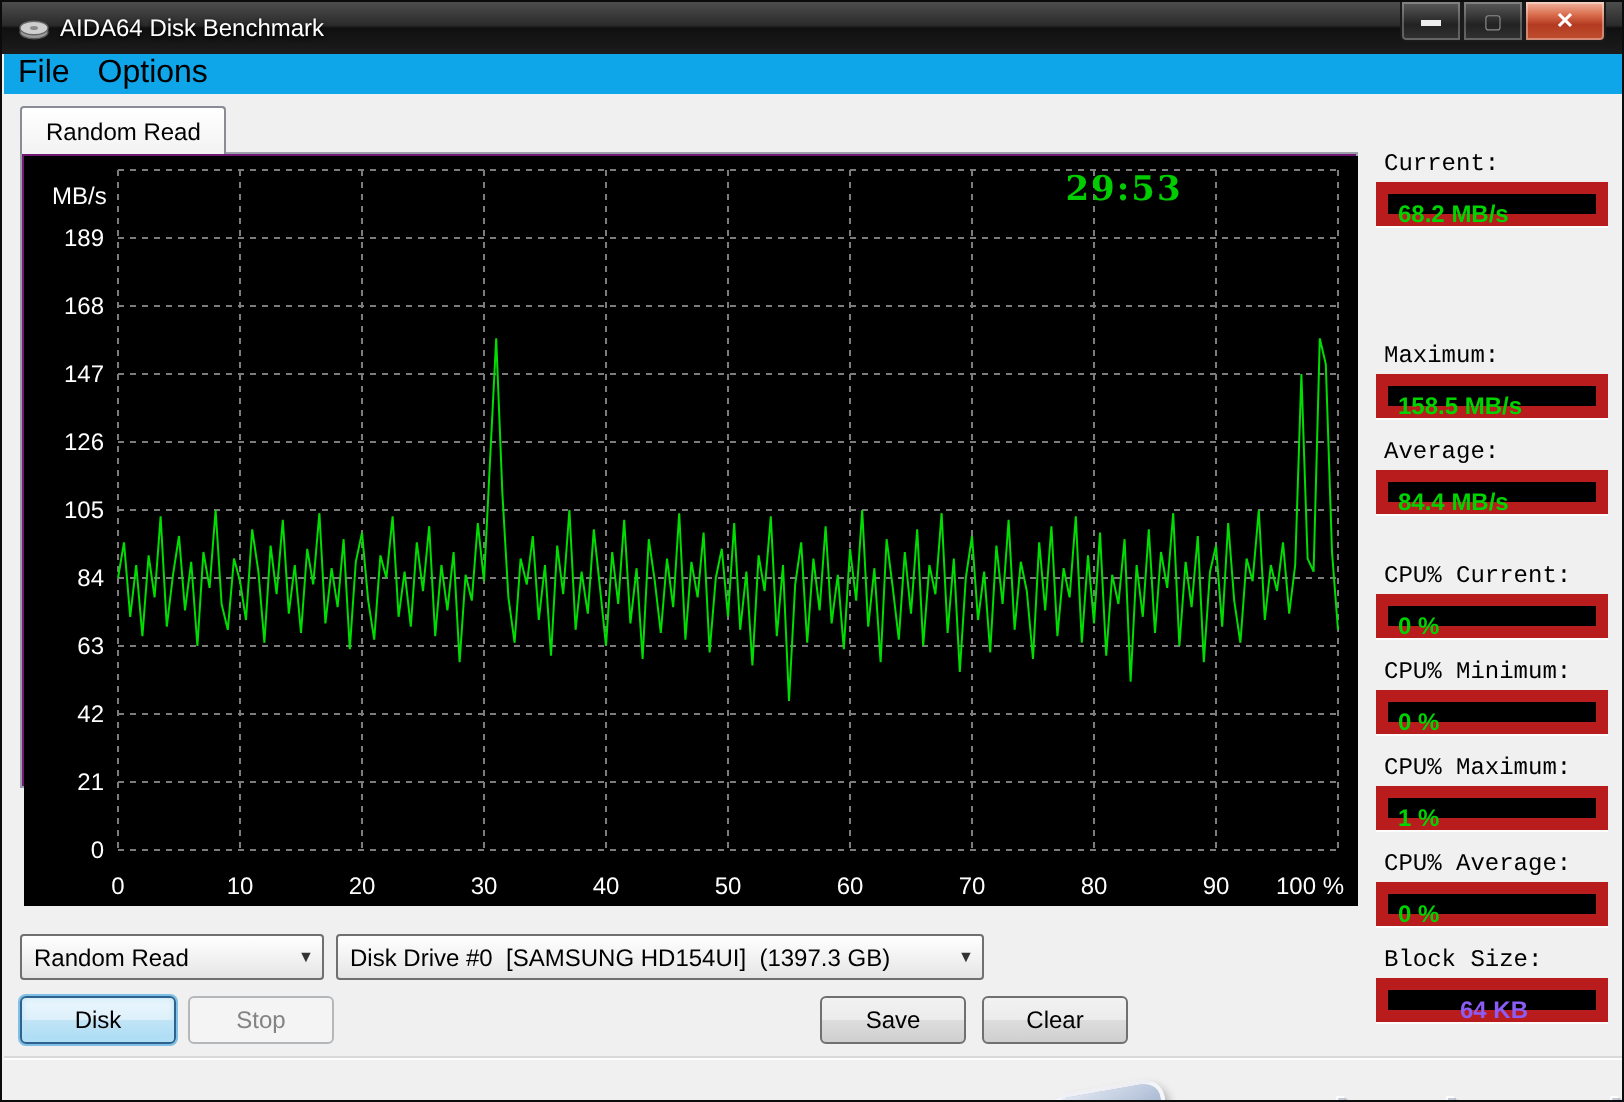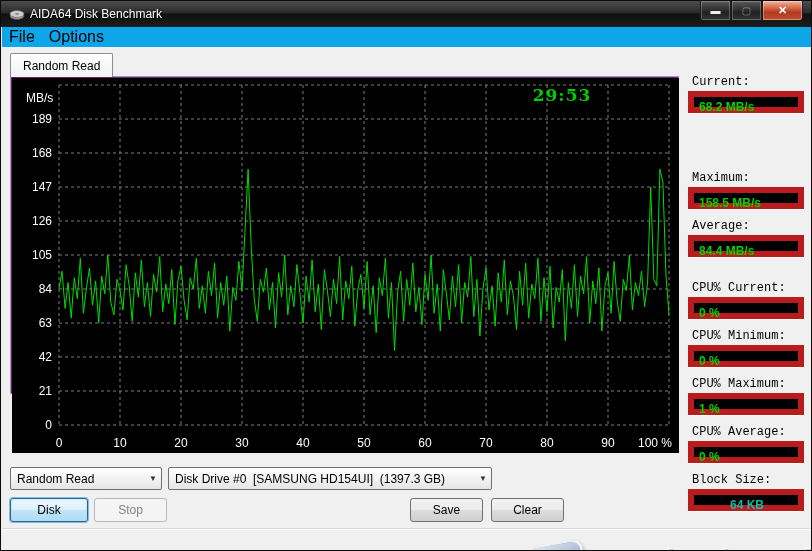--- a/index.html
+++ b/index.html
@@ -193,21 +193,21 @@
     <div class="stat" style="top:330px">
       <div class="stat-label">CPU% Maximum:</div>
       <div class="stat-box stat-value" style="color: rgb(0, 212, 0);">1 %</div>
     </div>
     <div class="stat" style="top:378px">
       <div class="stat-label">CPU% Average:</div>
       <div class="stat-box stat-value" style="color: rgb(0, 212, 0);">0 %</div>
     </div>
     <div class="stat" style="top:426px">
       <div class="stat-label">Block Size:</div>
-      <div class="stat-box stat-value" style="color: #14b8a6; padding-left: 36px;">64 KB</div>
+      <div class="stat-box stat-value" style="color: #8b5cf6; padding-left: 36px;">64 KB</div>
     </div>
 
     <div class="combo combo1">
       <span class="combo-text">Random Read</span>
       <span class="combo-arrow">▼</span>
     </div>
     <div class="combo combo2">
       <span class="combo-text">Disk Drive #0  [SAMSUNG HD154UI]  (1397.3 GB)</span>
       <span class="combo-arrow">▼</span>
     </div>

